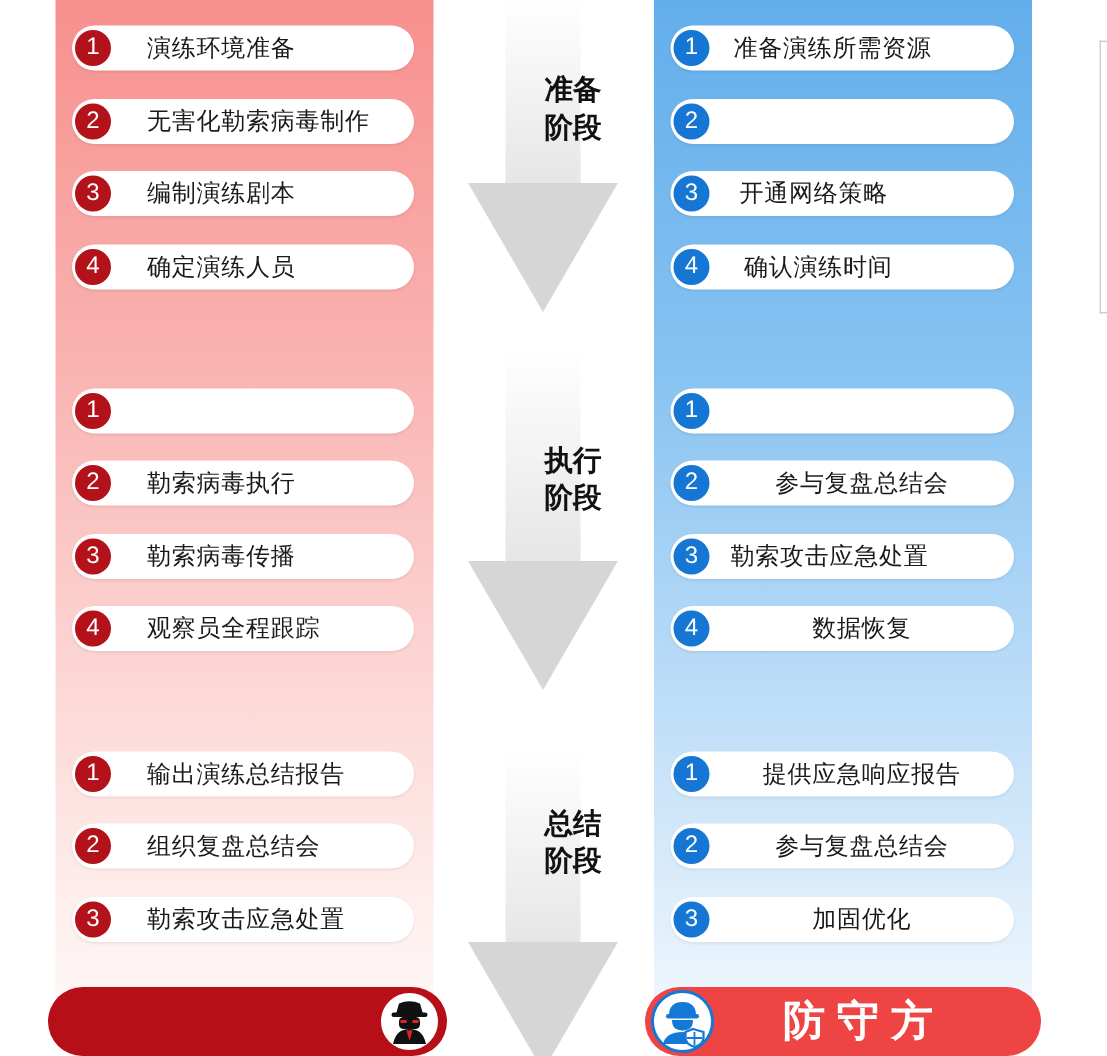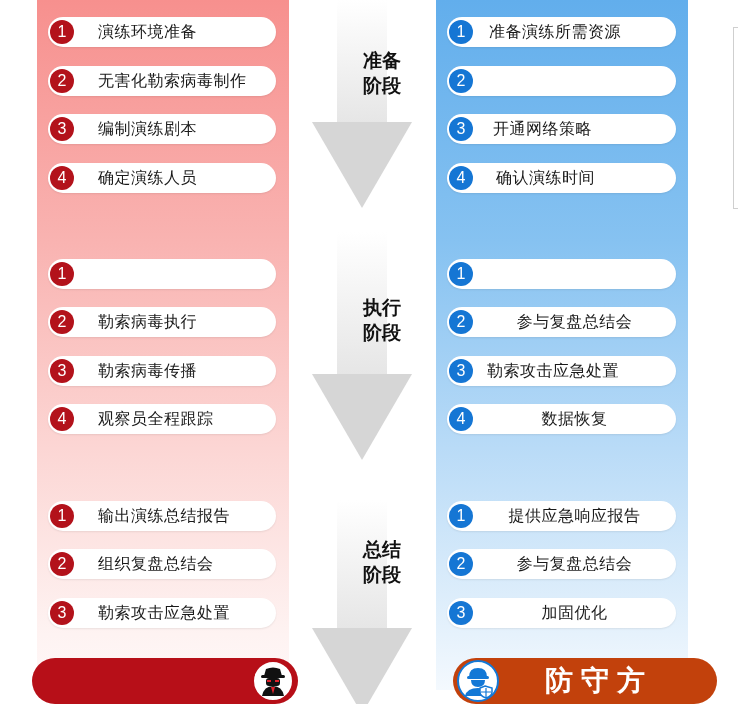--- a/index.html
+++ b/index.html
@@ -14,21 +14,21 @@
   .left .badge{background:#b3121b;}
   .right .badge{background:#1576d4;}
   .label{position:absolute;left:50px;font-size:16px;color:#1a1a1a;white-space:nowrap;letter-spacing:0.5px;}
   .right .label.center{left:36px;right:10px;text-align:center;}
   .arrow{position:absolute;left:312px;width:100px;}
   .arrow .shaft{position:absolute;left:25px;width:50px;background:linear-gradient(180deg,#ffffff 0%,#e6e6e6 100%);}
   .arrow .head{position:absolute;left:0;width:0;height:0;border-left:50px solid transparent;border-right:50px solid transparent;border-top:86px solid #d6d6d6;}
   .stage-label{position:absolute;left:25px;width:50px;text-align:center;font-size:19px;font-weight:bold;color:#111;line-height:25px;margin-left:20px;}
   .footer{position:absolute;top:658px;height:46px;border-radius:23px;}
   .footer.left{left:32px;width:266px;background:#b70f18;}
-  .footer.right{left:453px;width:264px;background:#c2410c;}
+  .footer.right{left:430px;width:264px;background:#ef4444;}
   .footer-title{position:absolute;top:4px;font-size:28px;font-weight:bold;color:#ffffff;letter-spacing:8px;}
   .footer.left .footer-title{left:66px;margin-top:40px;}
   .footer.right .footer-title{left:92px;}
   .footer-icon{position:absolute;top:2px;width:42px;height:42px;border-radius:50%;background:#ffffff;}
   .footer.left .footer-icon{right:4px;border:2px solid #b70f18;box-sizing:border-box;}
   .footer.right .footer-icon{left:4px;border:2px solid #1378d6;box-sizing:border-box;}
   .side-box{position:absolute;left:733px;top:27px;width:10px;height:182px;border:1px solid #cfcfcf;border-right:none;box-sizing:border-box;}
 </style>
 </head>
 <body>

